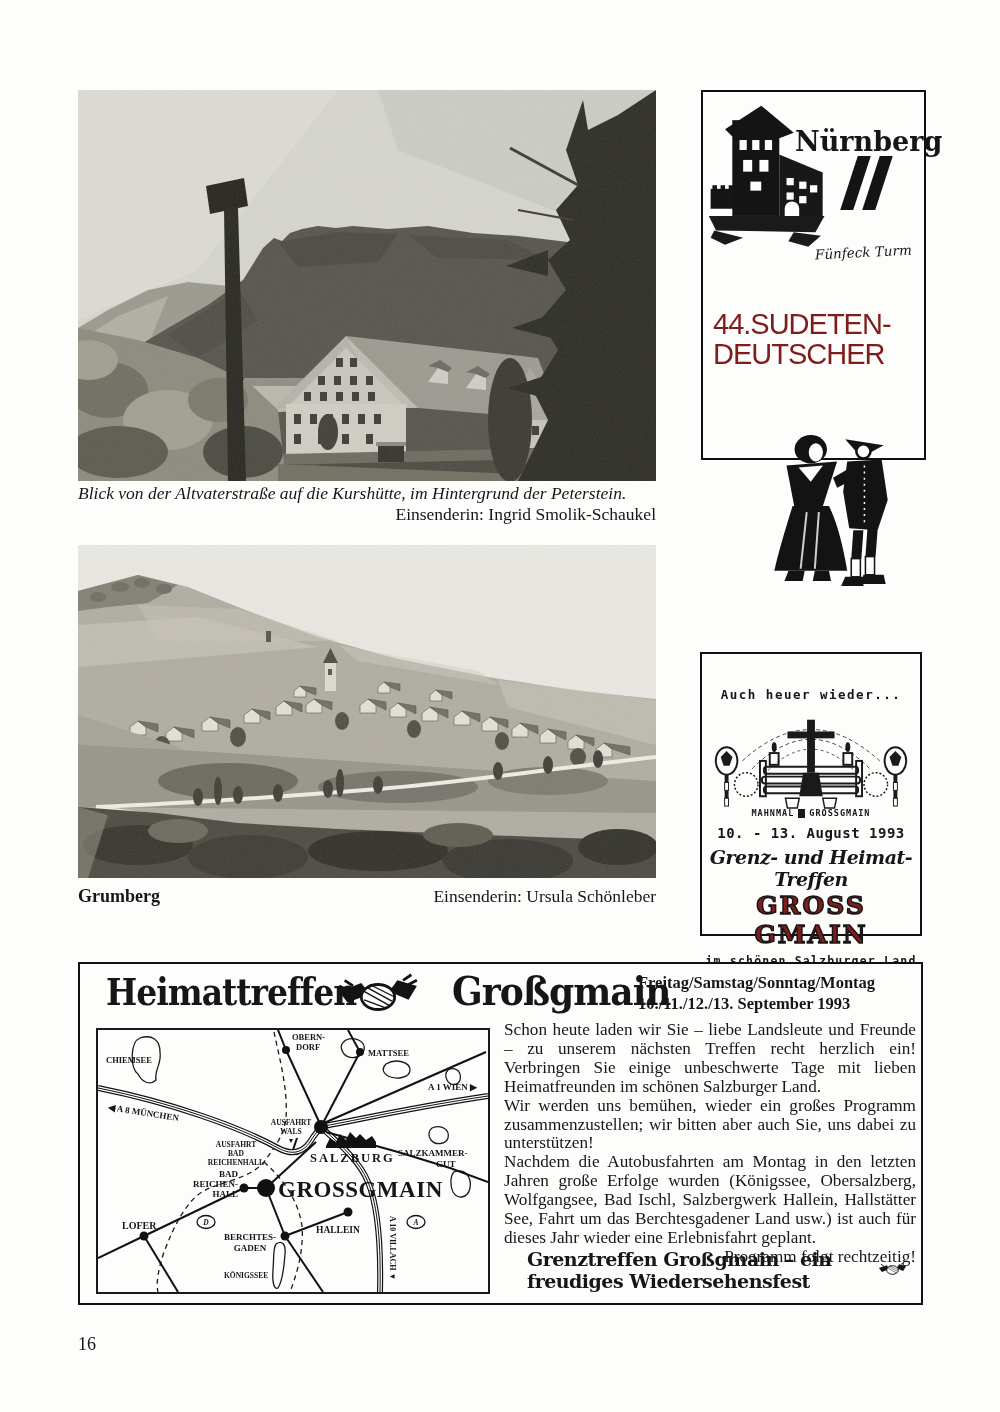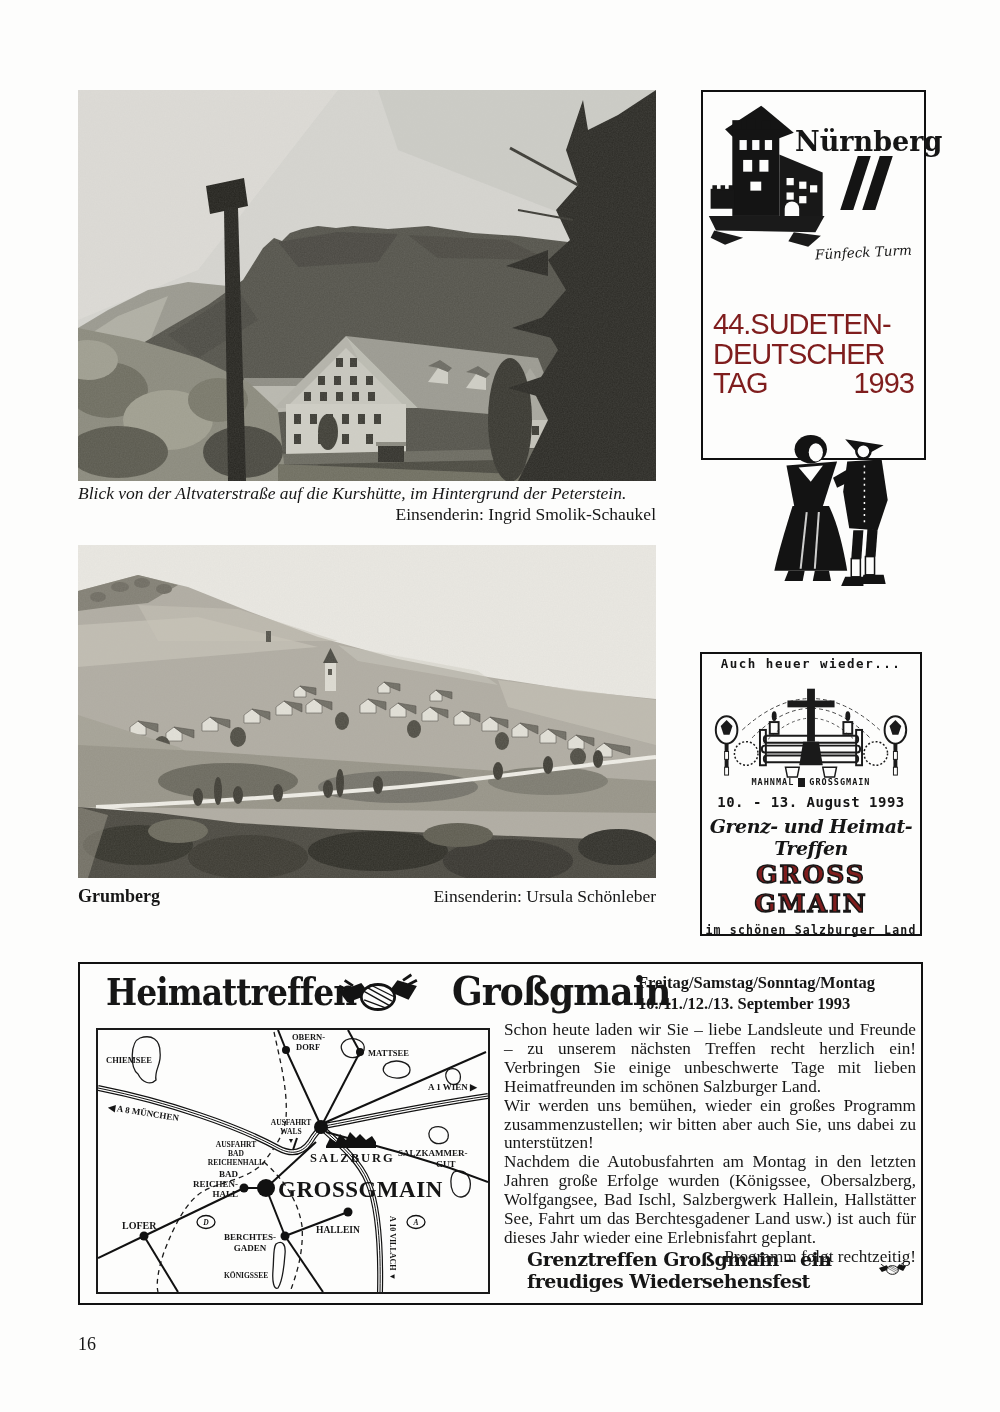--- a/index.html
+++ b/index.html
@@ -30,21 +30,21 @@
           font-family:"DejaVu Serif",serif;transform:rotate(-3deg);}
   .bigsans{position:absolute;left:10px;right:10px;top:178px;
            font-family:"Liberation Sans",sans-serif;font-weight:400;font-size:29px;
            letter-spacing:-1px;line-height:1.02;color:#7f1d1d;margin-top:40px;}
   .bigsans .row3{display:flex;justify-content:space-between;}
 
   
   .gbox{left:700px;top:652px;width:222px;height:284px;border:2px solid #111;background:#fdfdfc;
         box-sizing:border-box;text-align:center;}
   .mono{font-family:"DejaVu Sans Mono","Liberation Mono",monospace;font-weight:bold;}
-  .gbox .top{margin-top:2px;font-size:12.5px;letter-spacing:1.5px;}
+  .gbox .top{margin-top:33px;font-size:12.5px;letter-spacing:1.5px;}
   .gbox .mah{display:flex;justify-content:center;align-items:center;gap:4px;
              font-size:8.5px;letter-spacing:1px;margin-top:-2px;}
   .gbox .date{font-size:14px;letter-spacing:0.5px;margin-top:7px;}
   .fraktur{font-family:"DejaVu Serif",serif;font-weight:bold;}
   .gbox .ev{font-size:19px;margin-top:5px;letter-spacing:-0.5px;font-style:italic;}
   .gbox .name{font-size:25px;letter-spacing:2px;margin-top:1px;
               font-family:"DejaVu Serif",serif;font-weight:bold;color:#7f1d1d;
               -webkit-text-stroke:1.5px #161616;}
   .gbox .foot{font-size:11.5px;letter-spacing:1.2px;margin-top:5px;}
 
@@ -193,24 +193,20 @@
     </svg>
     <div class="city">Nürnberg</div>
     <div class="quotes">
         <div></div>
         <div></div>
       </div>
     <div class="script">Fünfeck Turm</div>
     <div class="bigsans">
       <div>44.SUDETEN-</div>
       <div>DEUTSCHER</div>
-      <div class="row3">
-        <span>TAG</span>
-        <span>1993</span>
-      </div>
     </div>
   </div>
 
   <svg class="abs" style="left:748px;top:420px;" width="164" height="176" viewBox="0 0 162 172">
     <ellipse cx="62" cy="28" rx="16" ry="14" fill="#131313"></ellipse>
     <ellipse cx="67" cy="31" rx="7" ry="9" fill="#fdfdfc"></ellipse>
     <path d="M38,44 L88,40 L74,84 L46,86 Z" fill="#131313"></path>
     <polygon points="50,46 74,44 62,60" fill="#fdfdfc"></polygon>
     <path d="M44,84 C36,110 30,130 26,148 L98,148 C94,124 88,100 80,84 Z" fill="#131313"></path>
     <line x1="58" y1="90" x2="52" y2="146" stroke="#fdfdfc" stroke-width="2" opacity="0.8"></line>

